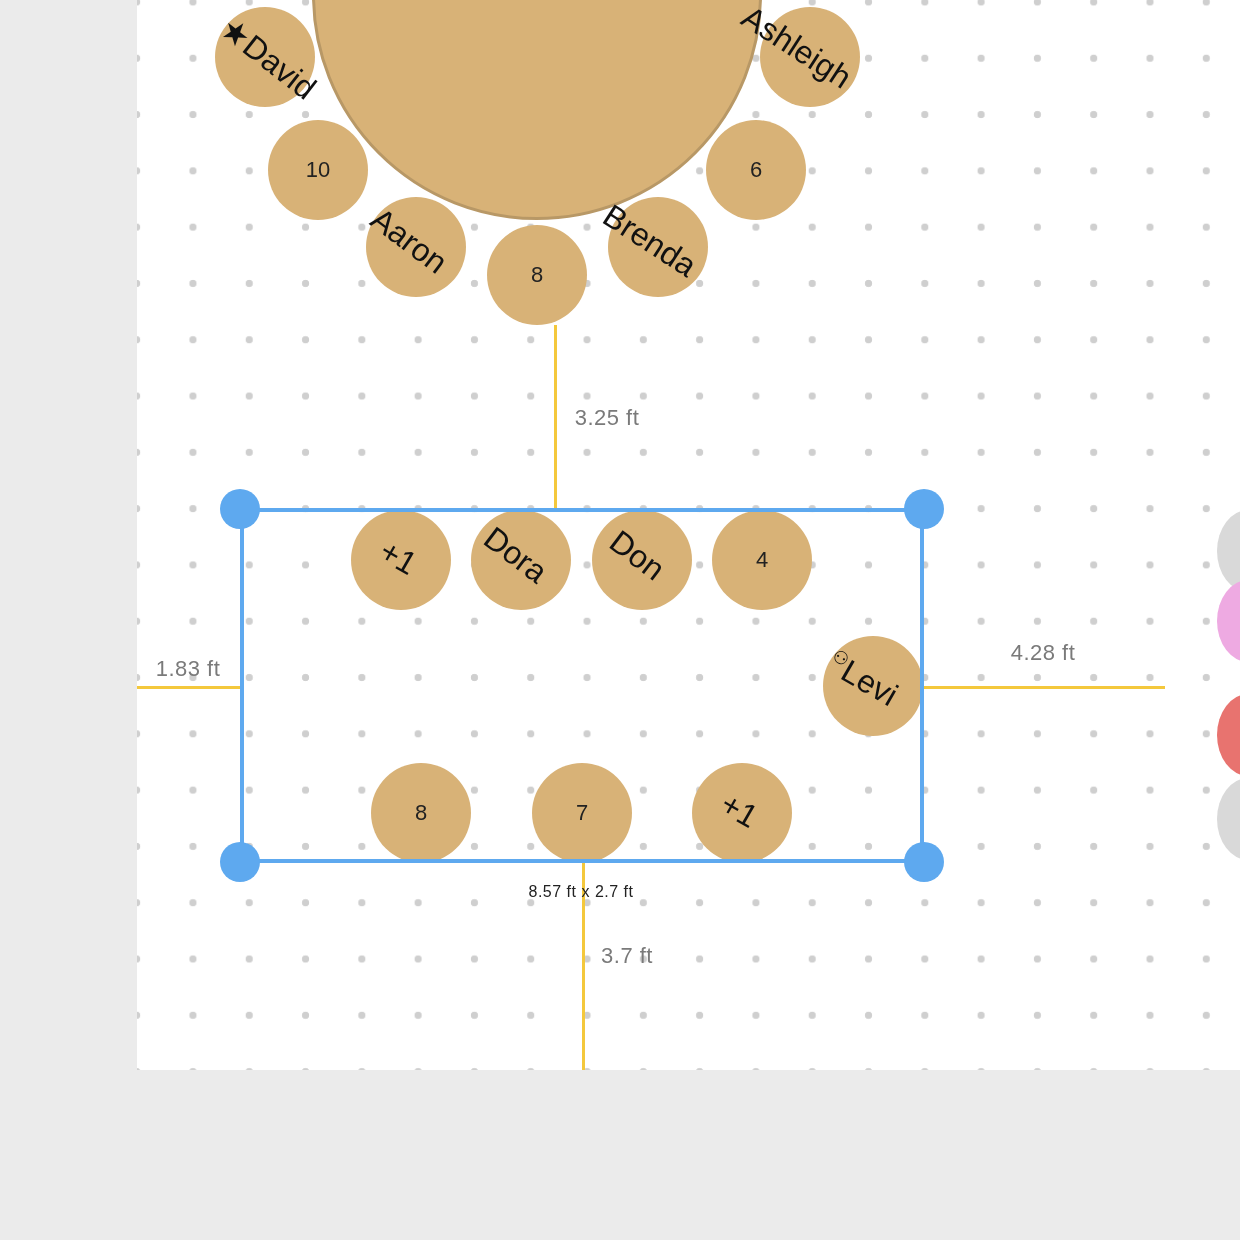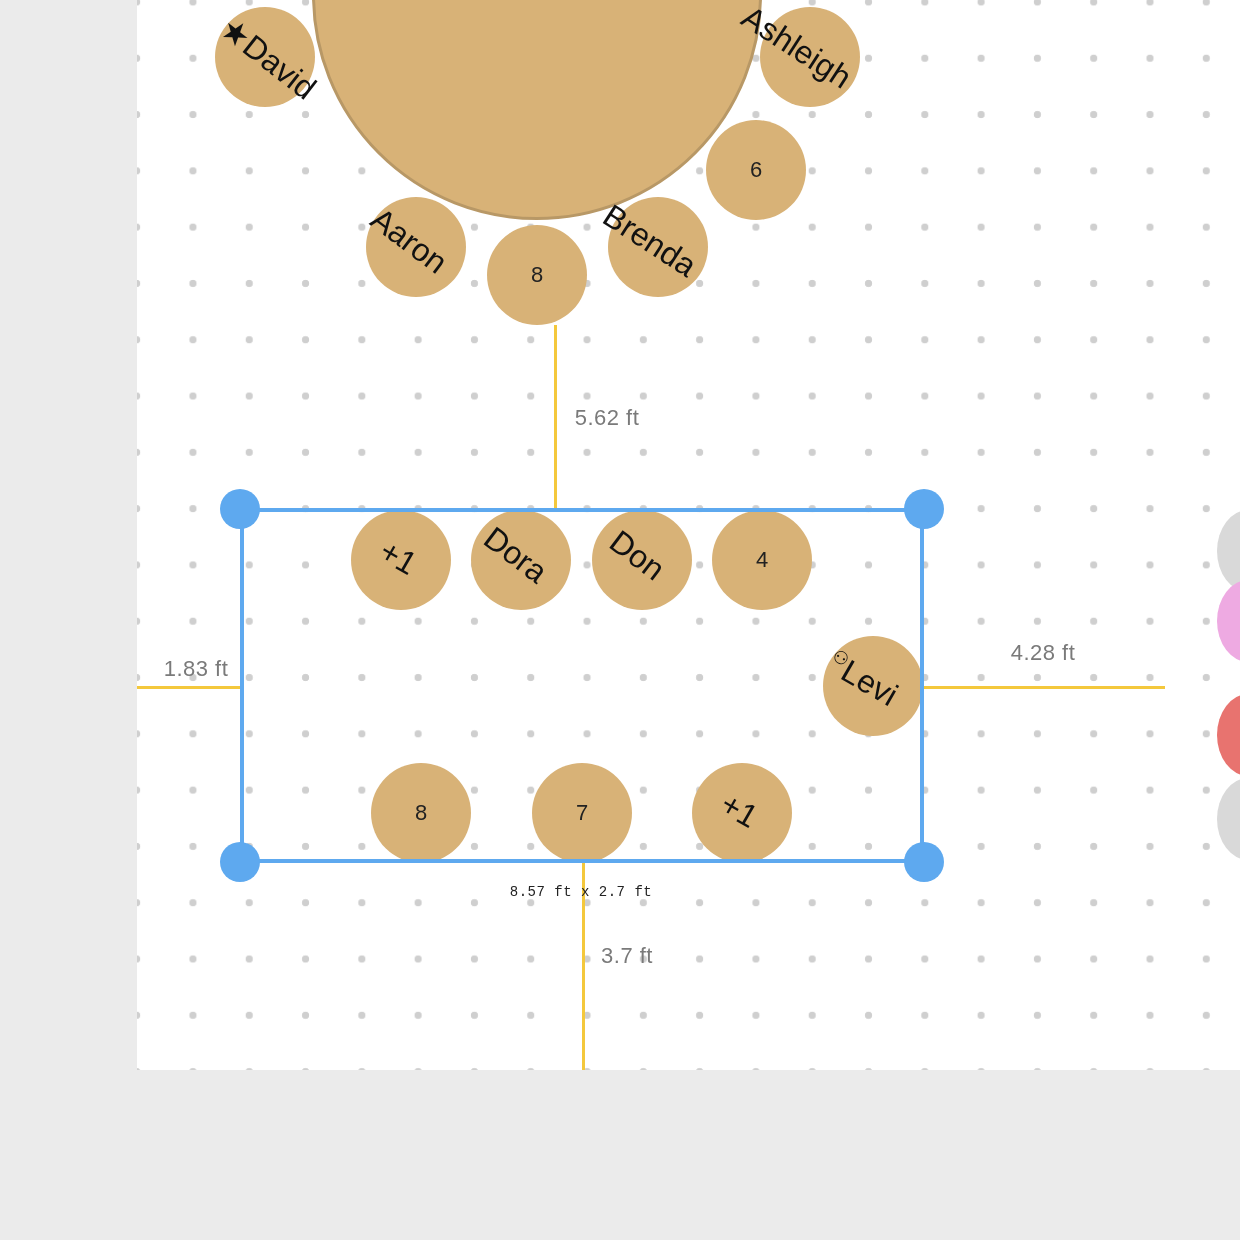--- a/index.html
+++ b/index.html
@@ -14,58 +14,61 @@
   .seat { position:absolute; width:100px; height:100px; margin-left:-50px; margin-top:-50px; border-radius:50%; background:#d8b277; display:flex; align-items:center; justify-content:center; }
   .seat-num { font-size:22px; color:#222; }
   .seat-name { position:absolute; left:50%; top:50%; font-size:34px; color:#111; white-space:nowrap; transform-origin:0 0; line-height:1; }
   .guide-v { position:absolute; width:3px; background:#f4c83c; }
   .guide-h { position:absolute; height:3px; background:#f4c83c; }
   .dim { position:absolute; font-size:22px; color:#7a7a7a; white-space:nowrap; transform:translate(-50%,-50%); letter-spacing:0.5px; }
   .sel-line-h { position:absolute; height:4px; background:#5ea9ef; }
   .sel-line-v { position:absolute; width:4px; background:#5ea9ef; }
   .handle { position:absolute; width:40px; height:40px; margin-left:-20px; margin-top:-20px; border-radius:50%; background:#5ea9ef; }
   .pill { position:absolute; width:128px; height:58px; border-radius:29px; background:#dff0f2; display:flex; align-items:center; justify-content:center; font-size:22px; color:#333; letter-spacing:0.5px; }
-  .size-label { position:absolute; font-size:14px; color:#222; white-space:nowrap; transform:translate(-50%,-50%); letter-spacing:0.5px;font-family:Liberation Mono, monospace; }
+  .size-label { position:absolute; font-size:16px; color:#222; white-space:nowrap; transform:translate(-50%,-50%); letter-spacing:0.5px; }
   .side-blob { position:absolute; width:70px; height:82px; border-radius:45% 10% 10% 45% / 50% 20% 20% 50%; }
 </style>
 </head>
 <body>
 
 <div id="canvas">
 
   <div class="round-table" style="left:175px; top:-230px; width:450px; height:450px;">
     
   </div>
 
   <div class="seat" style="left:128px; top:57px;">
     <span class="seat-name" style="transform:rotate(38deg) translate(-52px,-17px); font-size:32px;">
       <span>★</span><span>David</span>
     </span>
   </div>
   <div class="seat" style="left:673px; top:57px;">
     <span class="seat-name" style="transform:rotate(33deg) translate(-78px,-17px); font-size:32px;">Ashleigh</span>
   </div>
+  <div class="seat" style="left:181px; top:170px;">
+    <span class="seat-num">10</span>
+  </div>
   <div class="seat" style="left:619px; top:170px;">
     <span class="seat-num">6</span>
   </div>
   <div class="seat" style="left:279px; top:247px;">
     <span class="seat-name" style="transform:rotate(37deg) translate(-52px,-17px); font-size:32px;">Aaron</span>
   </div>
   <div class="seat" style="left:521px; top:247px;">
     <span class="seat-name" style="transform:rotate(33deg) translate(-62px,-17px); font-size:32px;">Brenda</span>
   </div>
   <div class="seat" style="left:400px; top:275px;">
     <span class="seat-num">8</span>
   </div>
 
   <div class="guide-v" style="left:417px; top:325px; height:187px;"></div>
-  <div class="dim" style="left:470px; top:418px;">5.62 ft</div>
+  <div class="dim" style="left:470px; top:418px;">3.25 ft</div>
 
   <div class="guide-h" style="left:0; top:686px; width:103px;"></div>
-  <div class="dim" style="left:59px; top:669px;text-align:right;">1.83 ft</div>
+  <div class="dim" style="left:51px; top:669px;text-align:right;">1.83 ft</div>
 
   <div class="guide-h" style="left:787px; top:686px; width:241px;"></div>
   <div class="dim" style="left:906px; top:653px;">4.28 ft</div>
 
   <div class="guide-v" style="left:445px; top:862px; height:210px;"></div>
   <div class="dim" style="left:490px; top:956px;">3.7 ft</div>
 
   <div class="guide-v" style="left:417px; top:440px; height:72px; opacity:0.9;"></div>
 
 

